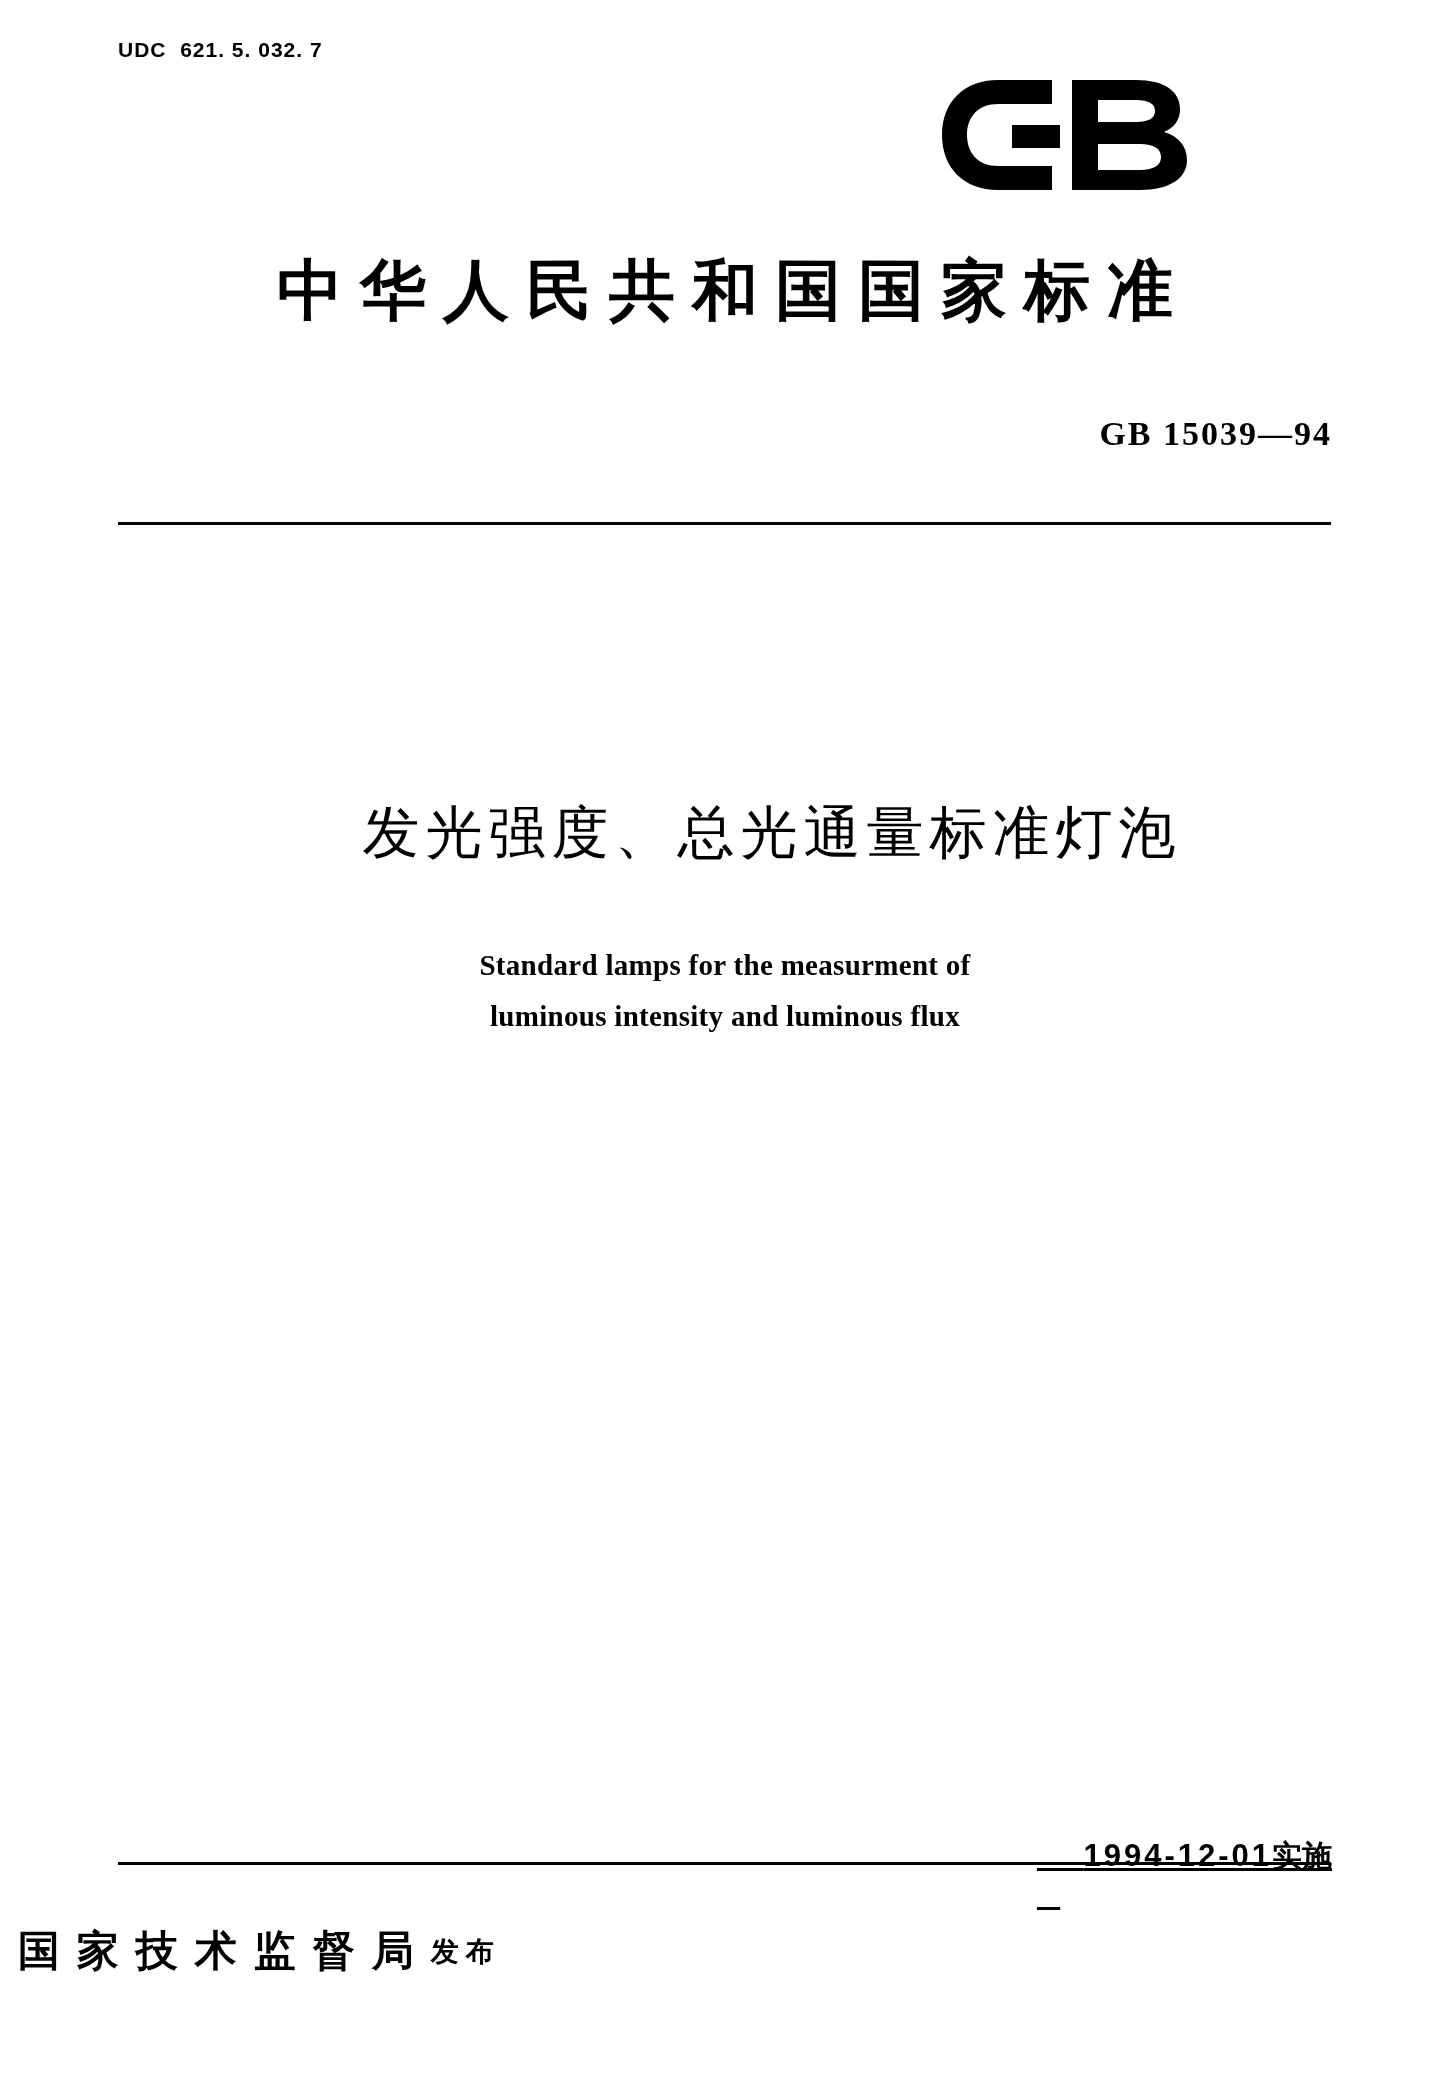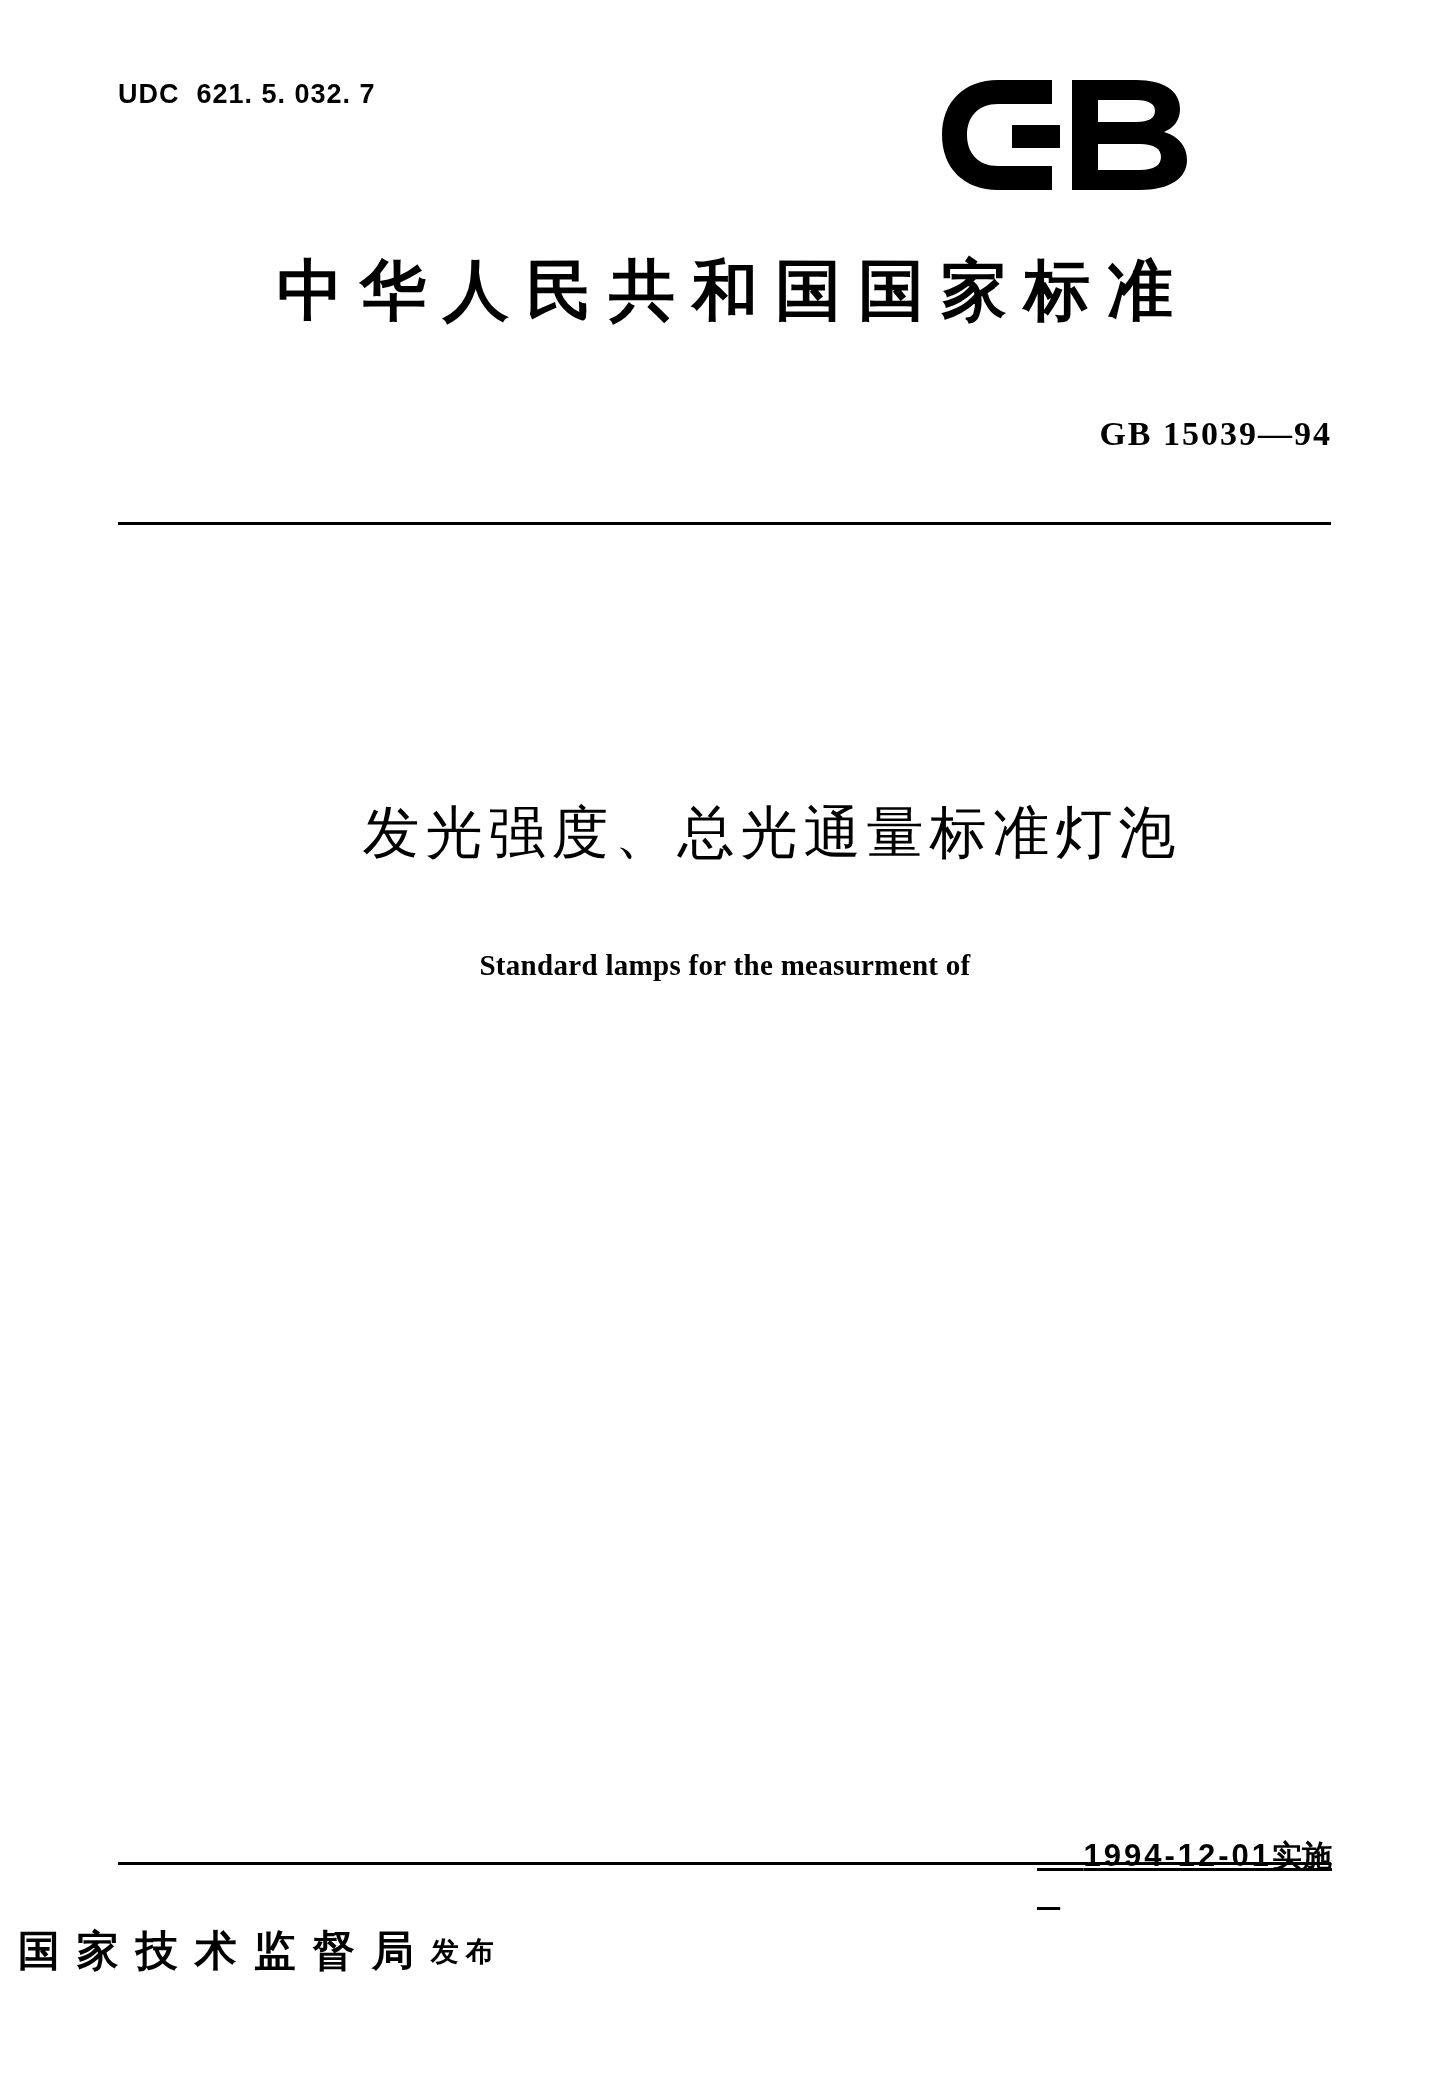--- a/index.html
+++ b/index.html
@@ -25,25 +25,24 @@
     height: 2100px;
     background: #ffffff;
   }
 
   
   .udc {
     position: absolute;
     left: 118px;
     top: 38px;
     font-family: "Liberation Sans", sans-serif;
-    font-size: 27px;
+    font-size: 21px;
     font-weight: bold;
     letter-spacing: 1px;
     white-space: pre;
-    margin-top: 41px;
   }
 
   
   .gb-emblem {
     position: absolute;
     left: 940px;
     top: 80px;
     width: 255px;
     height: 110px;
   }
@@ -209,20 +208,21 @@
   <div class="cn-title">中华人民共和国国家标准</div>
 
   <div class="std-no">GB 15039—94</div>
 
   <div class="rule-top"></div>
 
   <div class="doc-title-cn">发光强度、总光通量标准灯泡</div>
 
   <div class="doc-title-en">
     <div>Standard lamps for the measurment of</div>
+    <div>luminous intensity and luminous flux</div>
   </div>
 
 
   <div class="date-effect">
     <span>1994-12-01</span><span class="cn">实施</span>
   </div>
 
   <div class="rule-bottom"></div>
 
   <div class="publisher">

